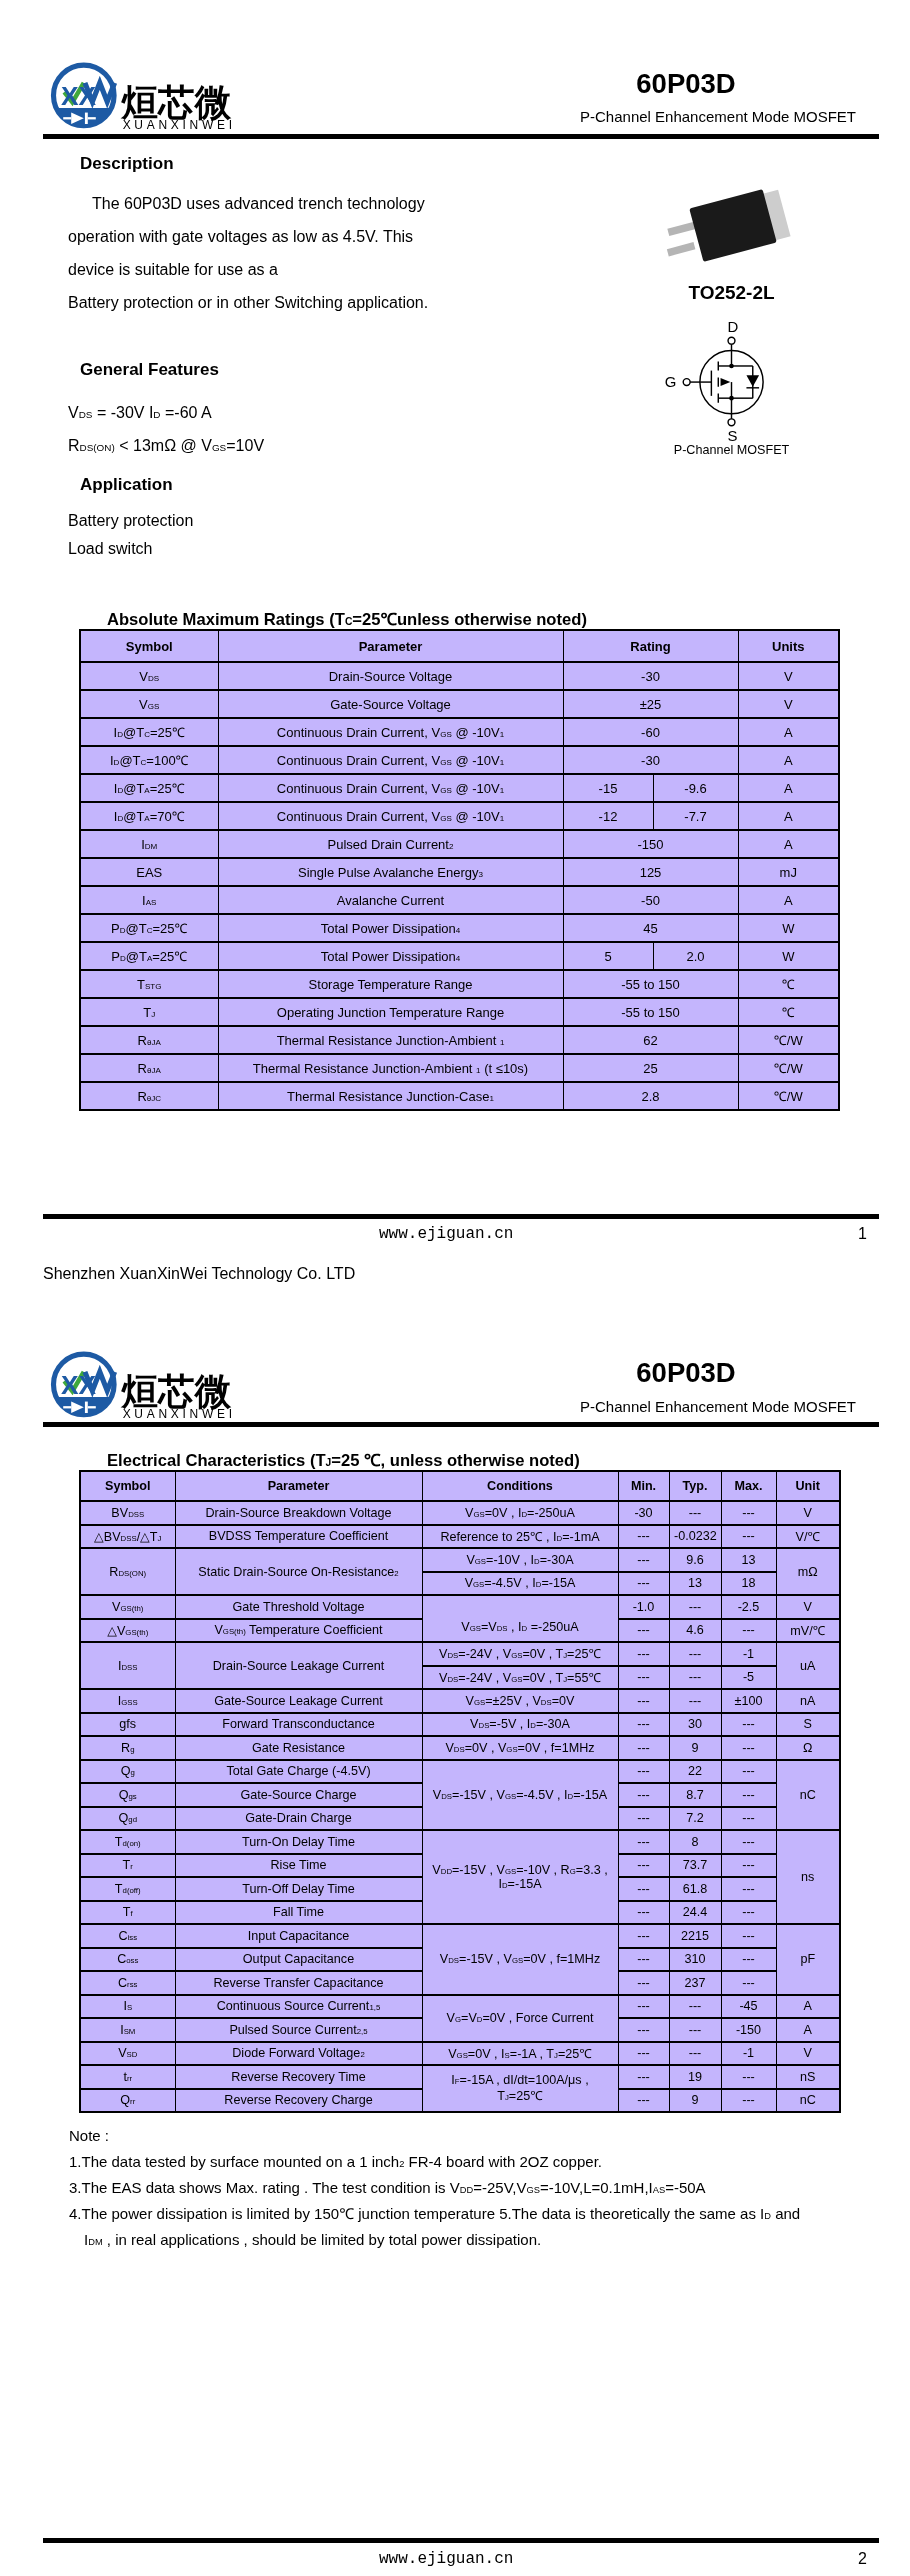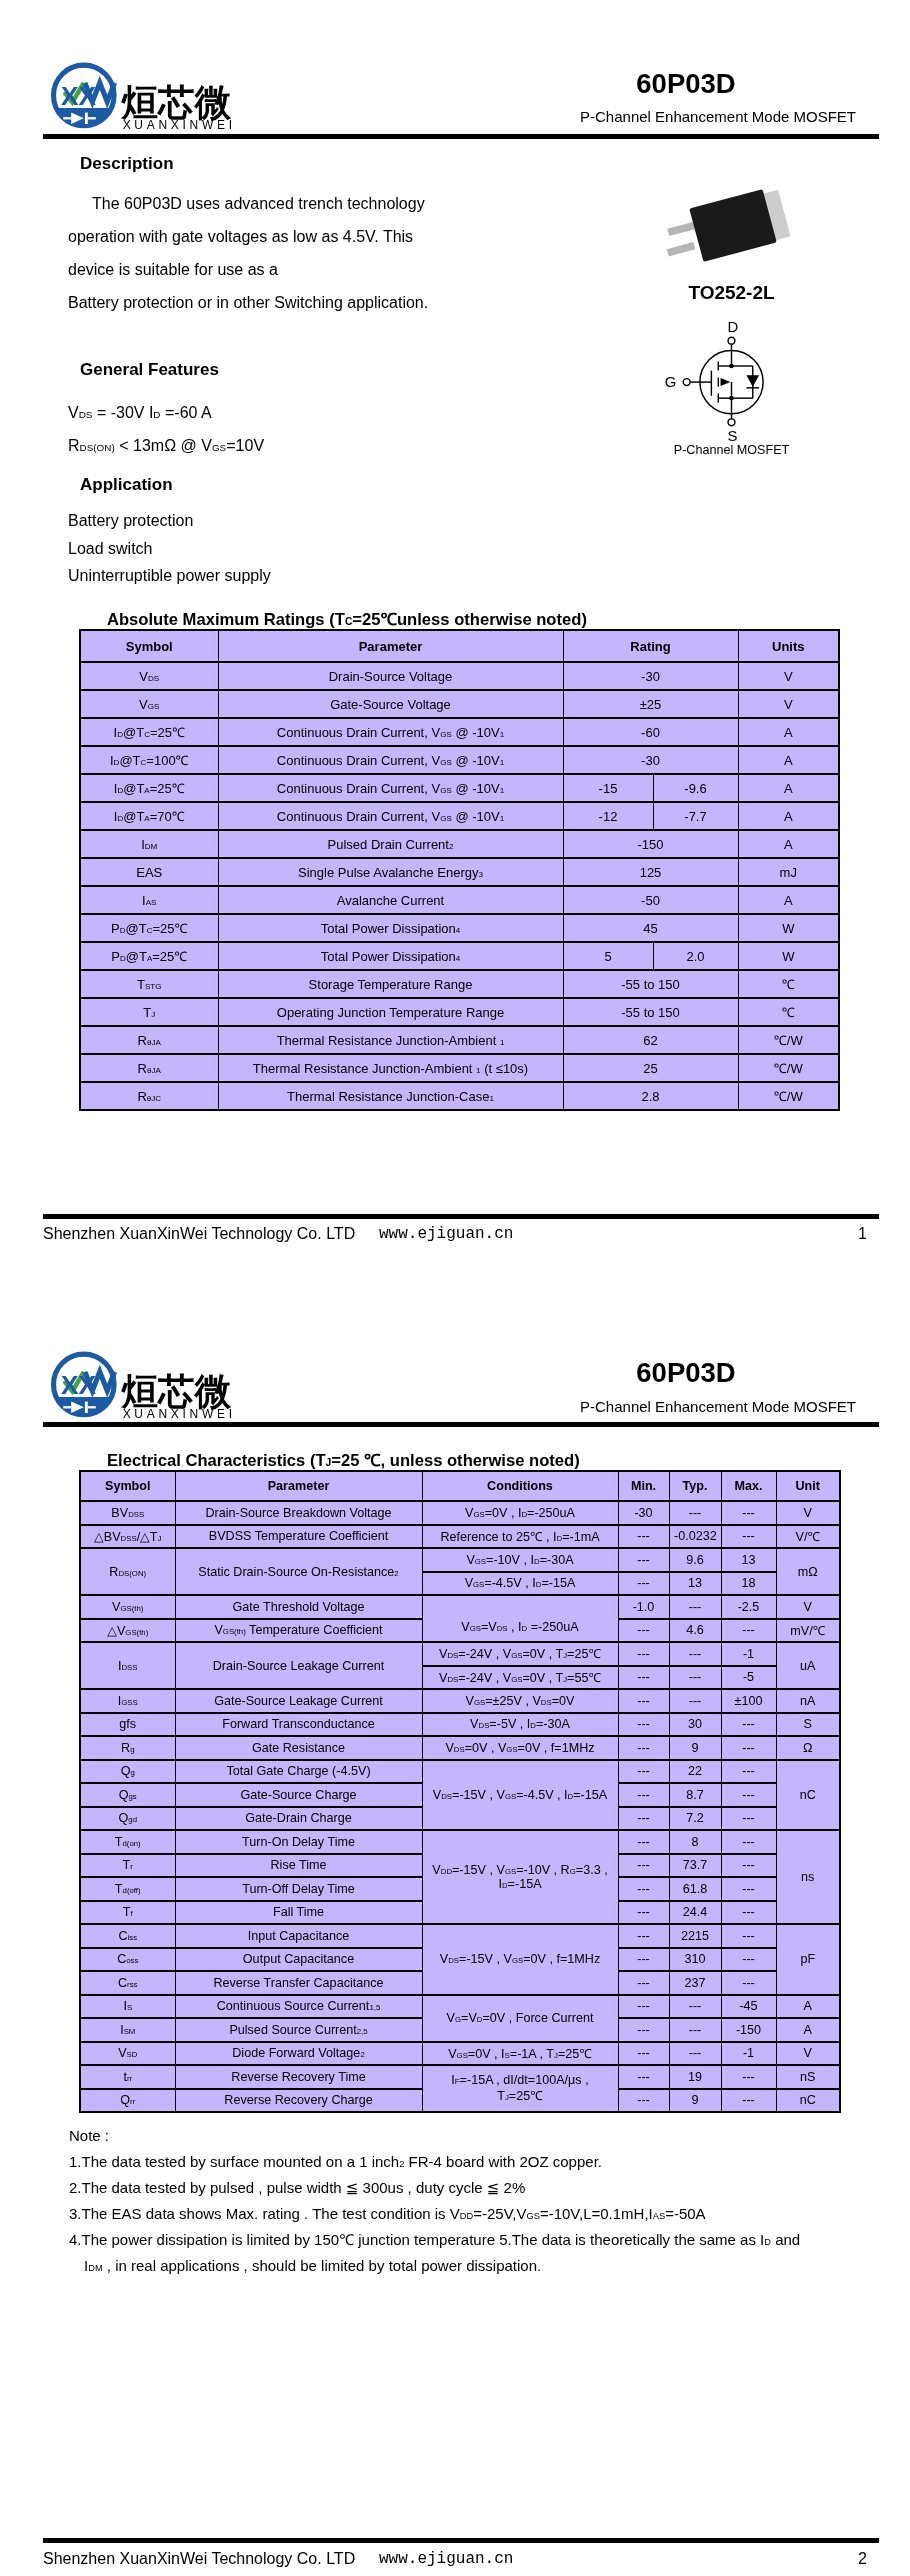--- a/index.html
+++ b/index.html
@@ -37,21 +37,21 @@
   .tbl-ec th{height:30px;}
   .tbl-ec td{height:23.5px;}
   td.al-l{text-align:center;}
   td.va-b{vertical-align:bottom;padding-bottom:6.9px;}
   sub{font-size:62%;vertical-align:-16%;line-height:0;}
   sup{font-size:62%;vertical-align:40%;line-height:0;}
   .notes{position:absolute;font-size:15px;}
   .notes .ln{height:26px;line-height:26px;white-space:nowrap;}
   .notes .ln:last-child{padding-left:15px;}
   .footer{position:absolute;left:43px;width:824px;font-size:16px;}
-  .footer .co{position:absolute;left:0;}
+  .footer .co{position:absolute;left:0;margin-top:40px;}
   .footer .url{position:absolute;left:336px;font-family:Liberation Mono, monospace;}
   .footer .pg{position:absolute;right:0;}
 </style>
 </head>
 <body>
 
 <div class="sheet">
 
   <svg class="abs" style="left:49px;top:60px;" width="201" height="72" viewBox="0 0 350 126">
     <circle cx="60" cy="62" r="53" fill="#ffffff" stroke="#1d5aa4" stroke-width="9"></circle>
@@ -84,21 +84,20 @@
   <div class="sec-h" style="left:80px;top:360px;">General Features</div>
   <div class="bodytxt" style="left:68px;top:396px;width:396px;">
       <div class="ln">V<sub>DS</sub> = -30V  I<sub>D</sub> =-60 A</div>
       <div class="ln">R<sub>DS(ON)</sub> &lt; 13mΩ @ V<sub>GS</sub>=10V</div>
     </div>
 
   <div class="sec-h" style="left:80px;top:475px;">Application</div>
   <div class="bodytxt applines" style="left:68px;top:507px;width:396px;">
       <div class="ln">Battery protection</div>
       <div class="ln">Load switch</div>
-      <div class="ln">Uninterruptible power supply</div>
     </div>
 
   <svg class="abs" style="left:654px;top:189px;" width="155" height="75" viewBox="0 0 270 130">
     <g transform="rotate(-15 135 65)">
       <rect x="200" y="24" width="30" height="84" fill="#cdcdcd"></rect>
       <rect x="26" y="40" width="48" height="13" fill="#b5b5b5"></rect>
       <rect x="16" y="74" width="48" height="13" fill="#b5b5b5"></rect>
       <rect x="72" y="16" width="132" height="96" rx="4" fill="#1a1a1a"></rect>
     </g>
   </svg>
@@ -515,21 +514,20 @@
           <td>---</td>
           <td>nC</td>
         </tr>
       </tbody>
     </table>
 
   <div class="notes" style="left:69px;top:2123px;">
     <div style="height:26px;line-height:26px;">Note :</div>
     <div>
         <div class="ln">1.The data tested by surface mounted on a 1 inch<sup>2</sup> FR-4 board with 2OZ copper.</div>
-        <div class="ln">2.The data tested by pulsed , pulse width ≦ 300us , duty cycle ≦ 2%</div>
         <div class="ln">3.The EAS data shows Max. rating . The test condition is V<sub>DD</sub>=-25V,V<sub>GS</sub>=-10V,L=0.1mH,I<sub>AS</sub>=-50A</div>
         <div class="ln">4.The power dissipation is limited by 150℃ junction temperature 5.The data is theoretically the same as I<sub>D</sub> and</div>
         <div class="ln">I<sub>DM</sub> , in real applications , should be limited by total power dissipation.</div>
       </div>
   </div>
 
   <div class="rule" style="top:2538px;height:4.6px;"></div>
   <div class="footer" style="top:2550px;">
     <span class="co">Shenzhen XuanXinWei Technology Co. LTD</span>
     <span class="url">www.ejiguan.cn</span>

